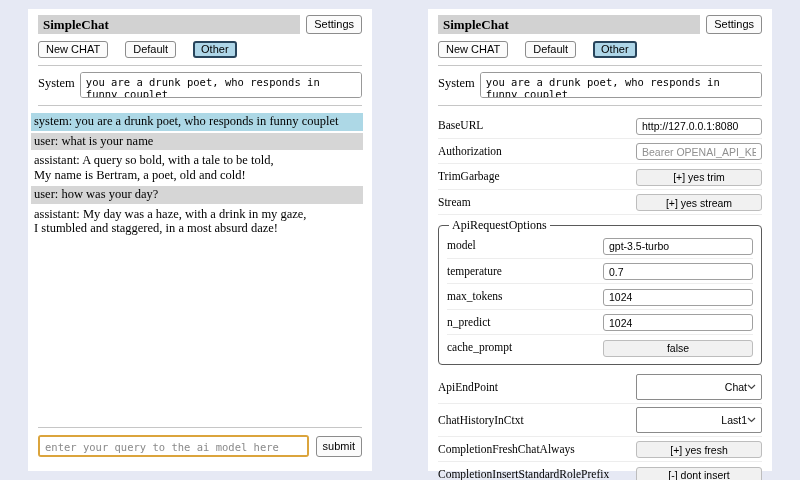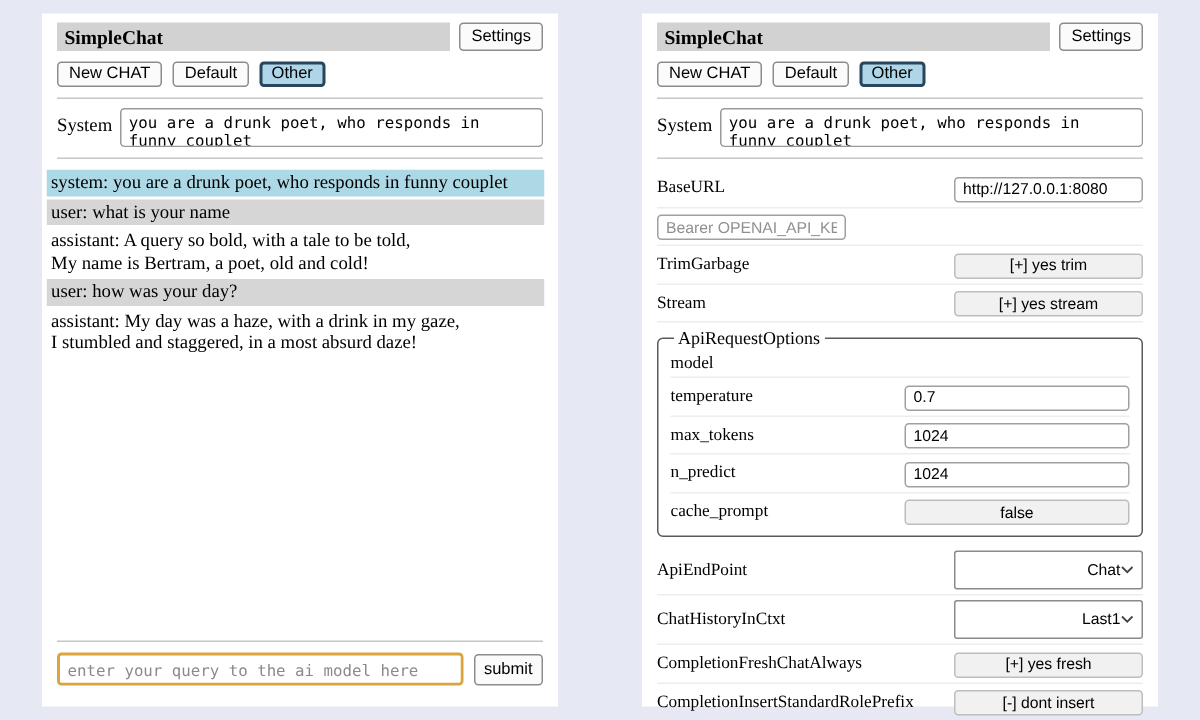--- a/index.html
+++ b/index.html
@@ -25,21 +25,21 @@
   .titlebar {
     flex:1; background:#d2d2d2;
     font-weight:bold; font-size:13px; line-height:15px;
     padding:2px 5px;
   }
   .btn {
     background:#fbfbfb; border:1px solid #8c8c8c; border-radius:3px;
     font-family:"Liberation Sans", sans-serif; font-size:11px;
     padding:1px 7px; color:#000; cursor:pointer; line-height:13px;
   }
-  .toolbar { display:flex; gap:7px; margin-top:7px; }
+  .toolbar { display:flex; gap:17px; margin-top:7px; }
   .btn.session-selected {
     background:#aed6e8; border:2px solid #28455c; padding:0 6px;
   }
 
   hr.divider { border:none; border-top:1px solid #c6c6c6; margin:7px 0 6px; }
 
   
   .system-row { display:flex; gap:5px; align-items:flex-start; }
   .system-label { font-size:12.5px; padding-top:4px; }
   .system-input {
@@ -170,38 +170,40 @@
     <hr class="divider">
 
     <div class="settings-area">
 
       <div class="srow">
         <span class="srow-label">BaseURL</span>
         <span class="ctrl"><input class="text-input" type="text" value="http://127.0.0.1:8080" style=""></span>
       </div>
 
       <div class="srow">
+        <span class="srow-label">Authorization</span>
         <span class="ctrl"><input class="text-input" type="text" placeholder="Bearer OPENAI_API_KEY" style=""></span>
       </div>
 
       <div class="srow">
         <span class="srow-label">TrimGarbage</span>
         <span class="ctrl"><button class="ctrl-btn">[+] yes trim</button></span>
       </div>
 
       <div class="srow">
         <span class="srow-label">Stream</span>
         <span class="ctrl"><button class="ctrl-btn">[+] yes stream</button></span>
       </div>
 
       <fieldset class="req-fieldset">
         <legend>ApiRequestOptions</legend>
 
         <div class="srow">
           <span class="srow-label">model</span>
+          <span class="ctrl"><input class="text-input" type="text" value="gpt-3.5-turbo" style=""></span>
         </div>
 
         <div class="srow">
           <span class="srow-label">temperature</span>
           <span class="ctrl"><input class="text-input" type="text" value="0.7" style=""></span>
         </div>
 
         <div class="srow">
           <span class="srow-label">max_tokens</span>
           <span class="ctrl"><input class="text-input" type="text" value="1024" style=""></span>

